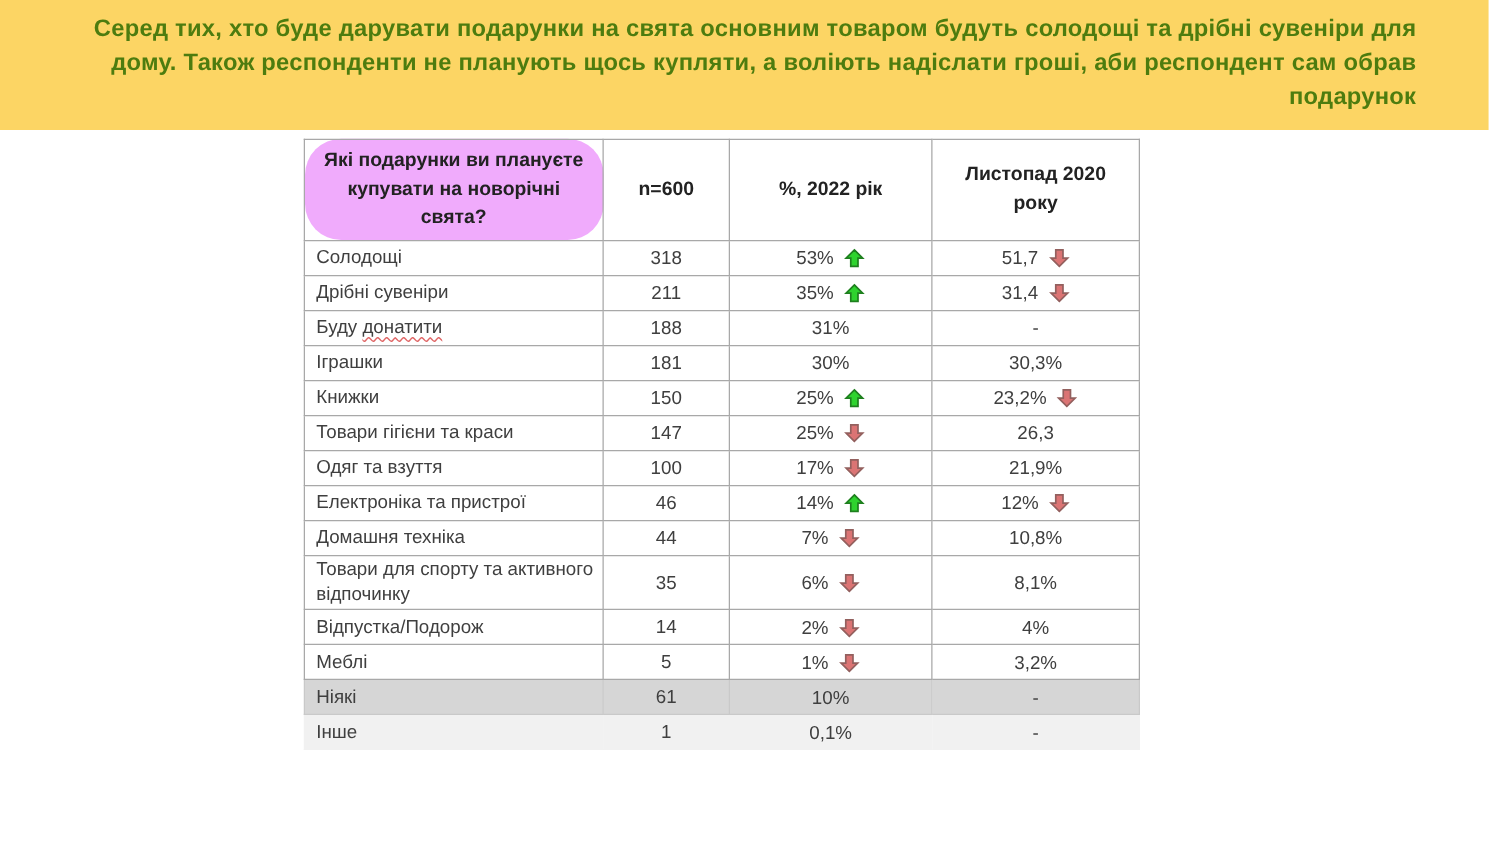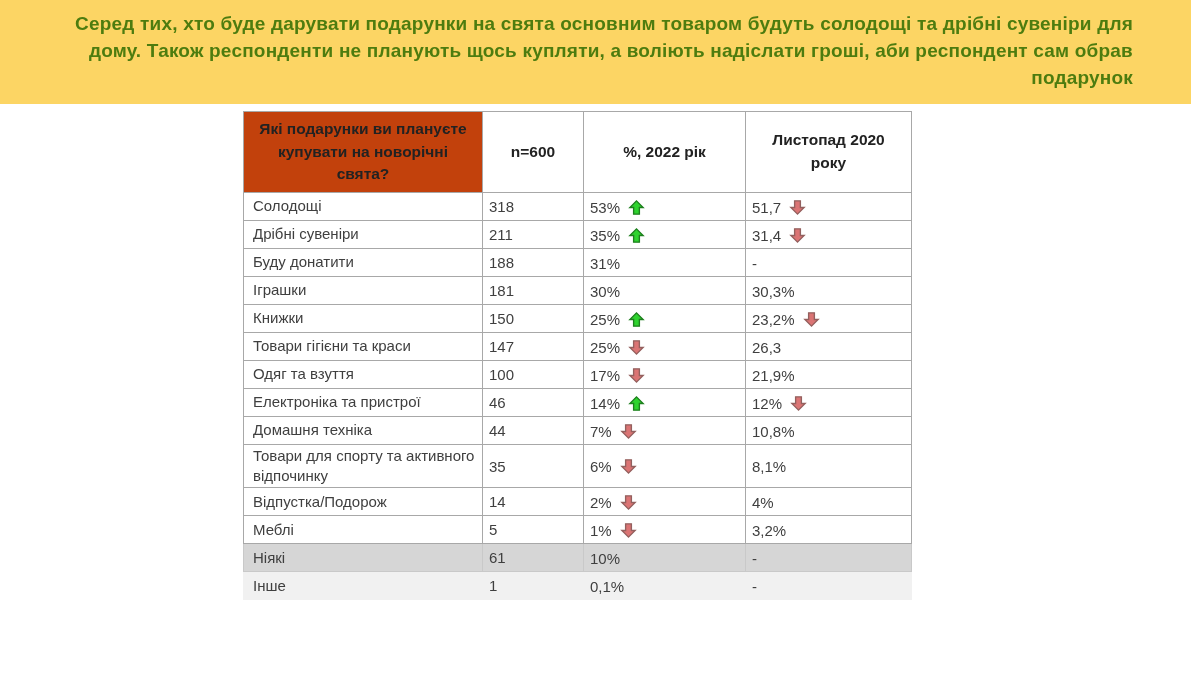--- a/index.html
+++ b/index.html
@@ -29,29 +29,30 @@
   .tbl th, .tbl td {
     border:1px solid #a8a8a8;
     padding:1px 6px;
     vertical-align:middle;
     background:#ffffff;
   }
   .tbl thead th {
     height:72px; font-size:15.5px; font-weight:bold; color:#222222;
     text-align:center; line-height:1.45; padding:4px 12px;
   }
-  .tbl thead th.q { background:#c2410c; }
+  .tbl thead th.q { background:#f0abfc;border-radius:29px; }
   .tbl tbody tr { height:28px; }
   td.lab { text-align:left; padding-left:9px; line-height:1.35; }
-  td.c   { text-align:left;margin-left:12px; }
+  td.c   { text-align:center;margin-left:12px; }
   .cf { display:inline-flex; align-items:center; justify-content:center; gap:8px; vertical-align:middle; }
   .arr { width:17px; height:17px; display:block; }
   .arr.up   path { fill:#2ED32E; stroke:#1E7F1E; stroke-width:1.6; }
   .arr.down path { fill:#DB7474; stroke:#93605E; stroke-width:1.6; }
   .wavy {
+    text-decoration:underline;
     text-decoration-style:wavy;
     text-decoration-color:#e06666;
     text-decoration-thickness:1px;
     text-underline-offset:3px;
   }
   tr.r-gray td  { background:#d6d6d6; border-color:#c9c9c9; }
   tr.r-light td { background:#f1f1f1; border-color:#f1f1f1; }
 </style>
 </head>
 <body>

